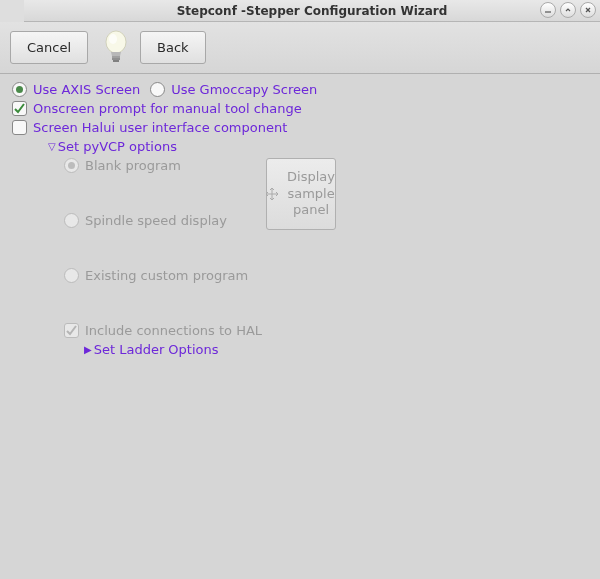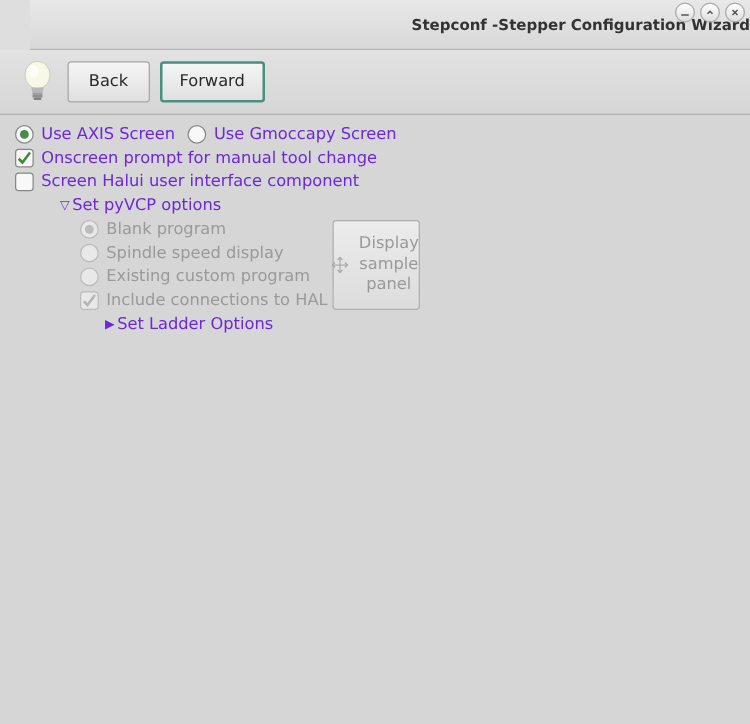--- a/index.html
+++ b/index.html
@@ -11,26 +11,26 @@
       height: 579px;
       overflow: hidden;
     }
     .window {
       width: 600px;
       height: 579px;
       display: flex;
       flex-direction: column;
     }
     .titlebar {
-      height: 40px;
+      height: 22px;
       background: linear-gradient(#e8e8e8, #d8d8d8);
       border-bottom: 1px solid #b5b5b5;
       display: flex;
       align-items: center;
-      justify-content: flex-end;
+      justify-content: center;
       position: relative;
       margin-left: 24px;
     }
     .titlebar-text {
       font-weight: bold;
       font-size: 12px;
       color: #333;
     }
     .titlebar-controls {
       position: absolute;
@@ -136,21 +136,21 @@
       border-color: #bbb;
       background: #e8e8e8;
       cursor: default;
     }
     .disabled .radio.selected::after { background: #bcbcbc; }
     .pyvcp-block {
       display: flex;
       align-items: flex-start;
       gap: 4px;
     }
-    .pyvcp-opts { display: flex; flex-direction: column; }
+    .pyvcp-opts { display: flex; flex-direction: column; gap: 36px; }
     .sample-btn {
       background: linear-gradient(#ececec, #dcdcdc);
       border: 1px solid #b0b0b0;
       border-radius: 3px;
       color: #9a9a9a;
       font-size: 13px;
       width: 70px;
       height: 72px;
       display: flex;
       align-items: center;
@@ -185,32 +185,32 @@
       <div class="titlebar-btn">
         <svg viewBox="0 0 8 8">
             <line x1="2" y1="2" x2="6" y2="6" stroke="#555" stroke-width="1.2"></line>
             <line x1="6" y1="2" x2="2" y2="6" stroke="#555" stroke-width="1.2"></line>
           </svg>
       </div>
     </div>
   </div>
 
   <div class="header-row">
+    <button class="btn">Cancel</button>
     <span class="bulb-icon">
       <svg width="28" height="36" viewBox="0 0 28 36">
         <ellipse cx="14" cy="12" rx="10" ry="11" fill="#f8f8e8" stroke="#c0c0a0" stroke-width="0.6"></ellipse>
         <ellipse cx="11" cy="9" rx="4" ry="5" fill="#ffffff" opacity="0.7"></ellipse>
         <path d="M9 22 L19 22 L18 26 L10 26 Z" fill="#b8b8b8"></path>
         <rect x="10" y="26" width="8" height="2" fill="#a0a0a0"></rect>
         <rect x="10" y="28" width="8" height="2" fill="#909090"></rect>
         <rect x="11" y="30" width="6" height="2" fill="#808080"></rect>
       </svg>
     </span>
     <button class="btn">Back</button>
-    <button class="btn btn-forward">Forward</button>
   </div>
 
   <div class="content">
     <div class="row">
       <span class="radio selected"></span>
       <span>Use AXIS Screen</span>
       <span class="radio" style="margin-left:4px;"></span>
       <span>Use Gmoccapy Screen</span>
     </div>
 

